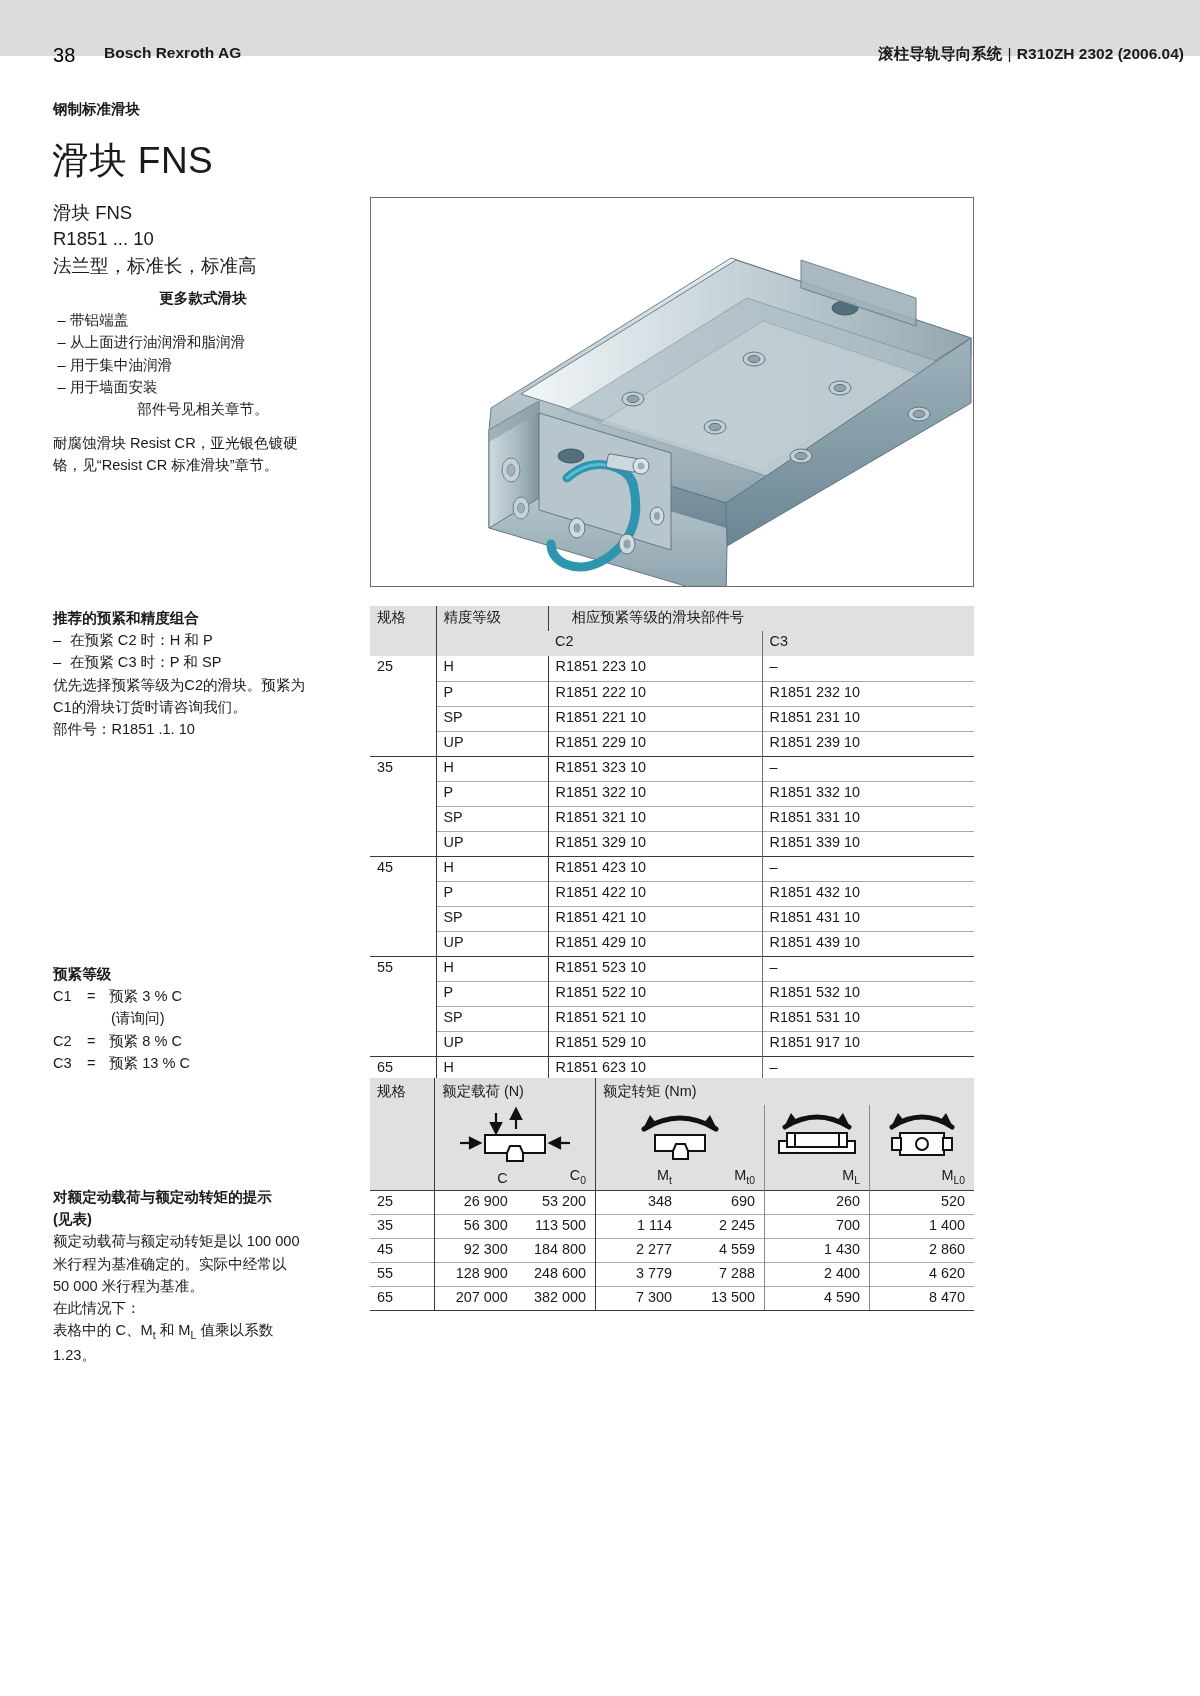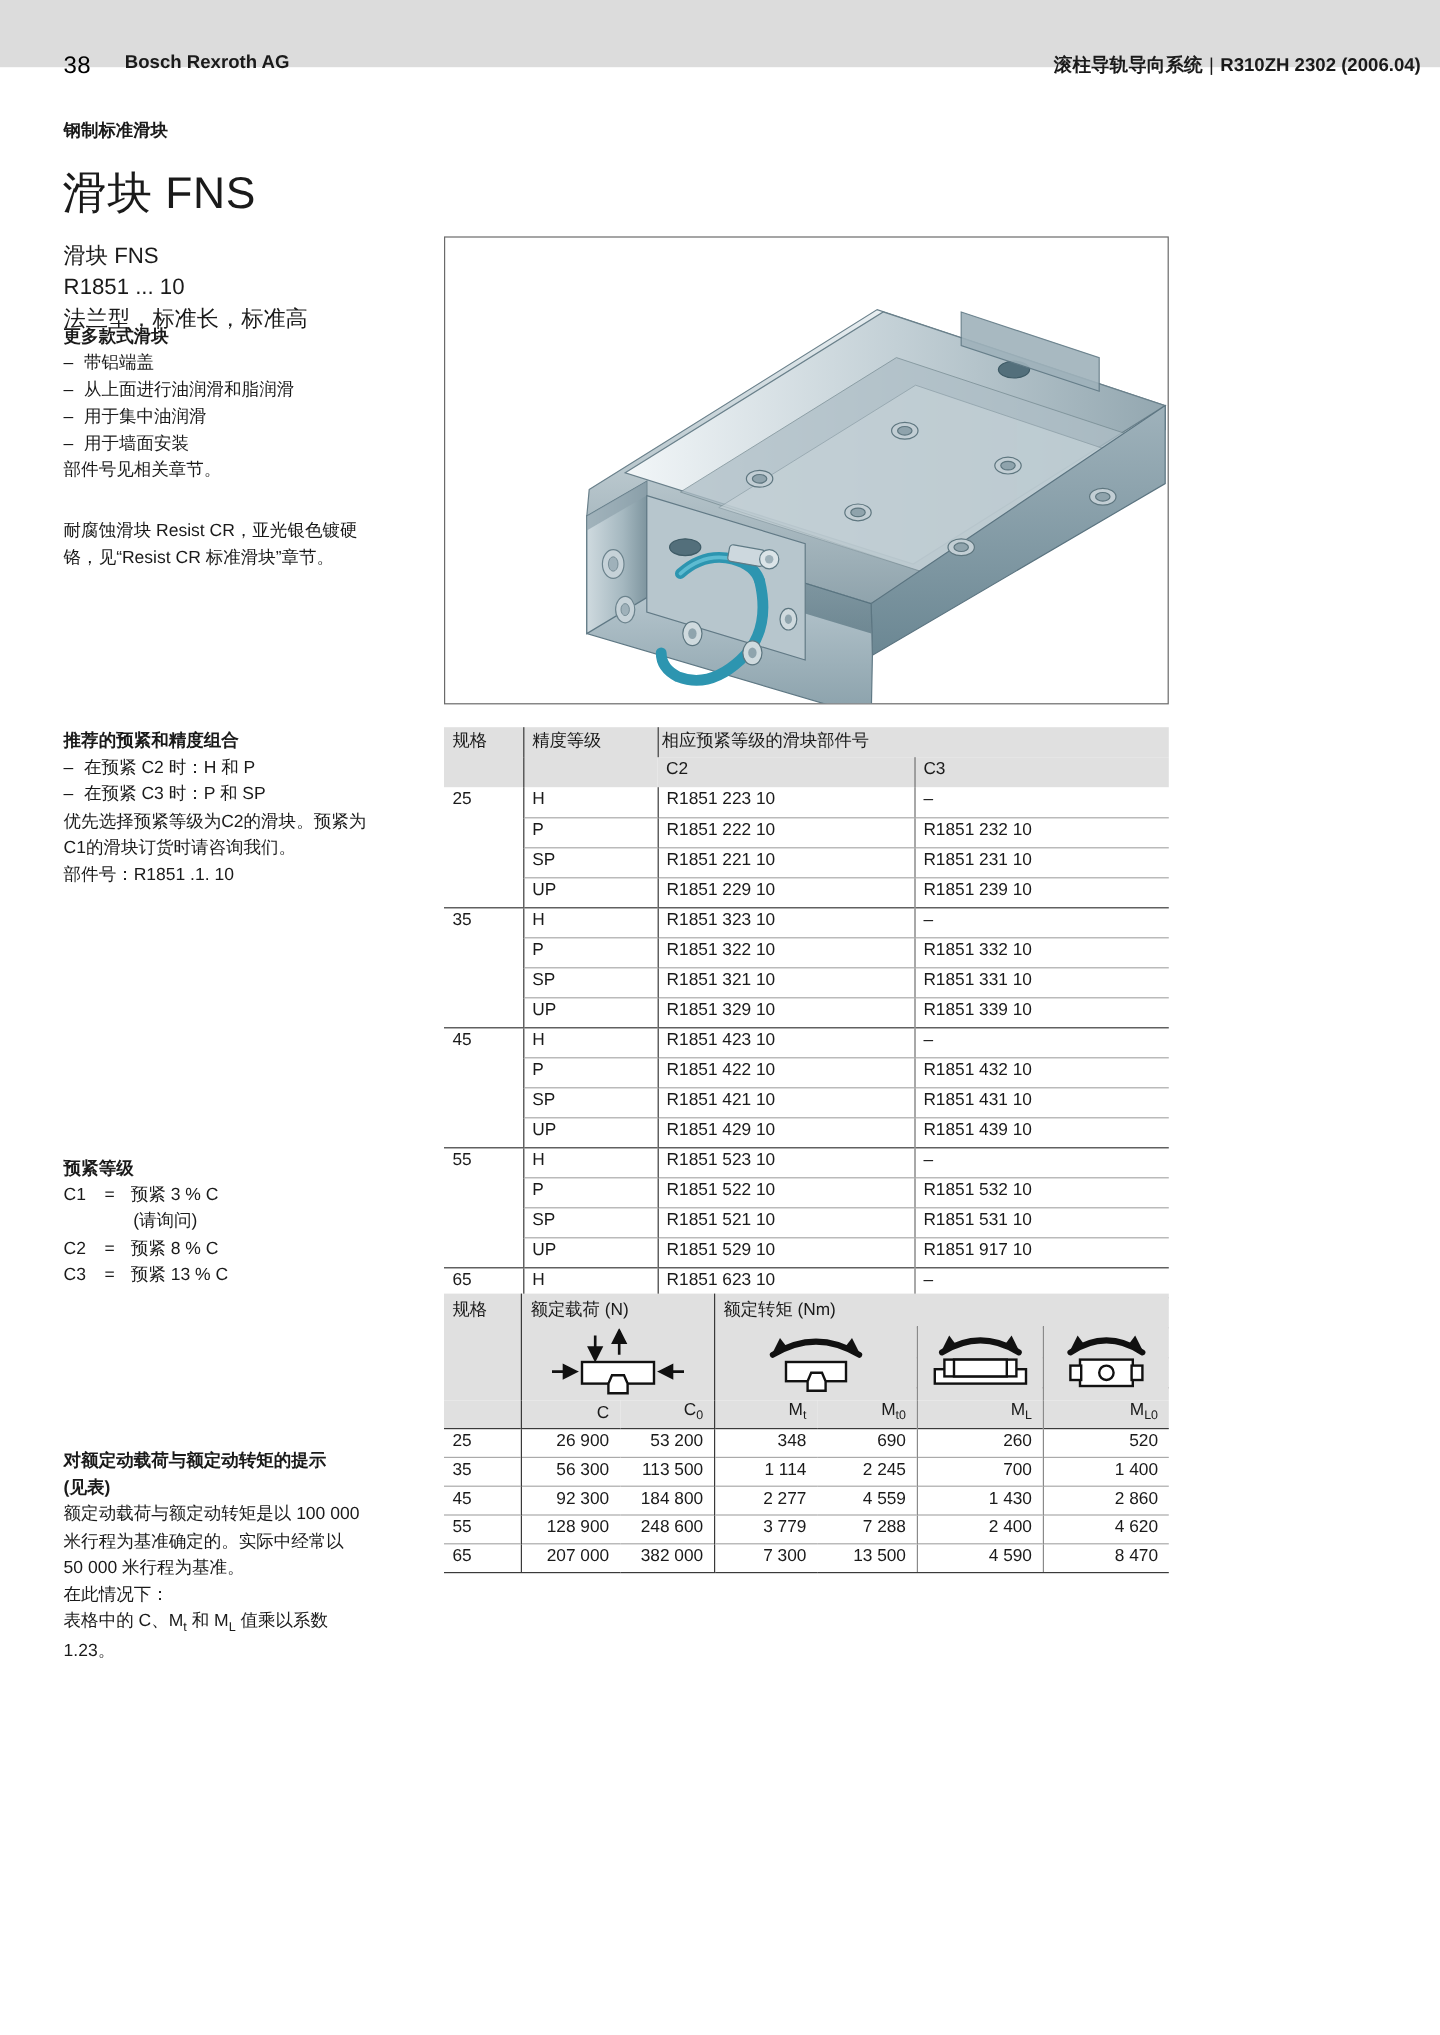--- a/index.html
+++ b/index.html
@@ -89,21 +89,21 @@
   .tbl1 .hdr-acc{ width:112px; }
   .tbl1 .hdr-c2{ width:214px; }
   .tbl1 tbody td{ border-top:1px solid #aaaaaa; }
   .tbl1 tbody tr.grp-first td{ border-top:1px solid #3a3a3a; }
   .tbl1 tbody tr:first-child td{ border-top:none; }
   .tbl1 .vl{ border-left:1px solid #3a3a3a; }
   .tbl1 .vl-light{ border-left:1px solid #6f6f6f; }
   .tbl1 .botline{ border-bottom:1px solid #3a3a3a; }
   .tbl1 .sz{ border-left:none; }
   .tbl1 .c3cell{ border-left:1px solid #6f6f6f; }
-  .tbl1 .colspanhead{ padding-left:3px; }
+  .tbl1 .colspanhead{ padding-left:23px; }
 
   .tbl2{
     position:absolute; left:370px; top:1078px;
     width:604px;
     font-size:14.4px;
   }
   .tbl2 td{ vertical-align:top; font-weight:normal; }
   .tbl2 .lbl-row td{ background:#e0e0e0; text-align:right; padding:0 9px 4px 0;
                      font-size:14.4px; height:22px; vertical-align:bottom;}
   .tbl2 .icon-row td{ background:#e0e0e0; height:62px; padding:0; }
@@ -133,21 +133,21 @@
 
 <div class="kicker">钢制标准滑块</div>
 <div class="title-main">滑块 FNS</div>
 
 <div class="subtitle">
   <div>滑块 FNS</div>
   <div>R1851 ... 10</div>
   <div>法兰型，标准长，标准高</div>
 </div>
 
-<div class="blk" style="top:270px; width:300px;">
+<div class="blk" style="top:287px; width:300px;text-align:center;">
   <div class="bold">更多款式滑块</div>
   <ul class="dashlist">
     <li>
         <span class="dash">–</span>
         <span>带铝端盖</span>
       </li>
     <li>
         <span class="dash">–</span>
         <span>从上面进行油润滑和脂润滑</span>
       </li>
@@ -198,21 +198,21 @@
     <span class="eq">=</span>
     <span class="v">预紧 8 % C</span>
   </div>
   <div class="defrow">
     <span class="k">C3</span>
     <span class="eq">=</span>
     <span class="v">预紧 13 % C</span>
   </div>
 </div>
 
-<div class="blk" style="top:1186px; width:305px;margin-top:21px;">
+<div class="blk" style="top:1186px; width:305px;">
   <div class="bold">对额定动载荷与额定动转矩的提示</div>
   <div class="bold">(见表)</div>
   <div>额定动载荷与额定动转矩是以 100 000</div>
   <div>米行程为基准确定的。实际中经常以</div>
   <div>50 000 米行程为基准。</div>
   <div>在此情况下：</div>
   <div>表格中的 C、M<sub>t</sub> 和 M<sub>L</sub> 值乘以系数</div>
   <div>1.23。</div>
 </div>
 

